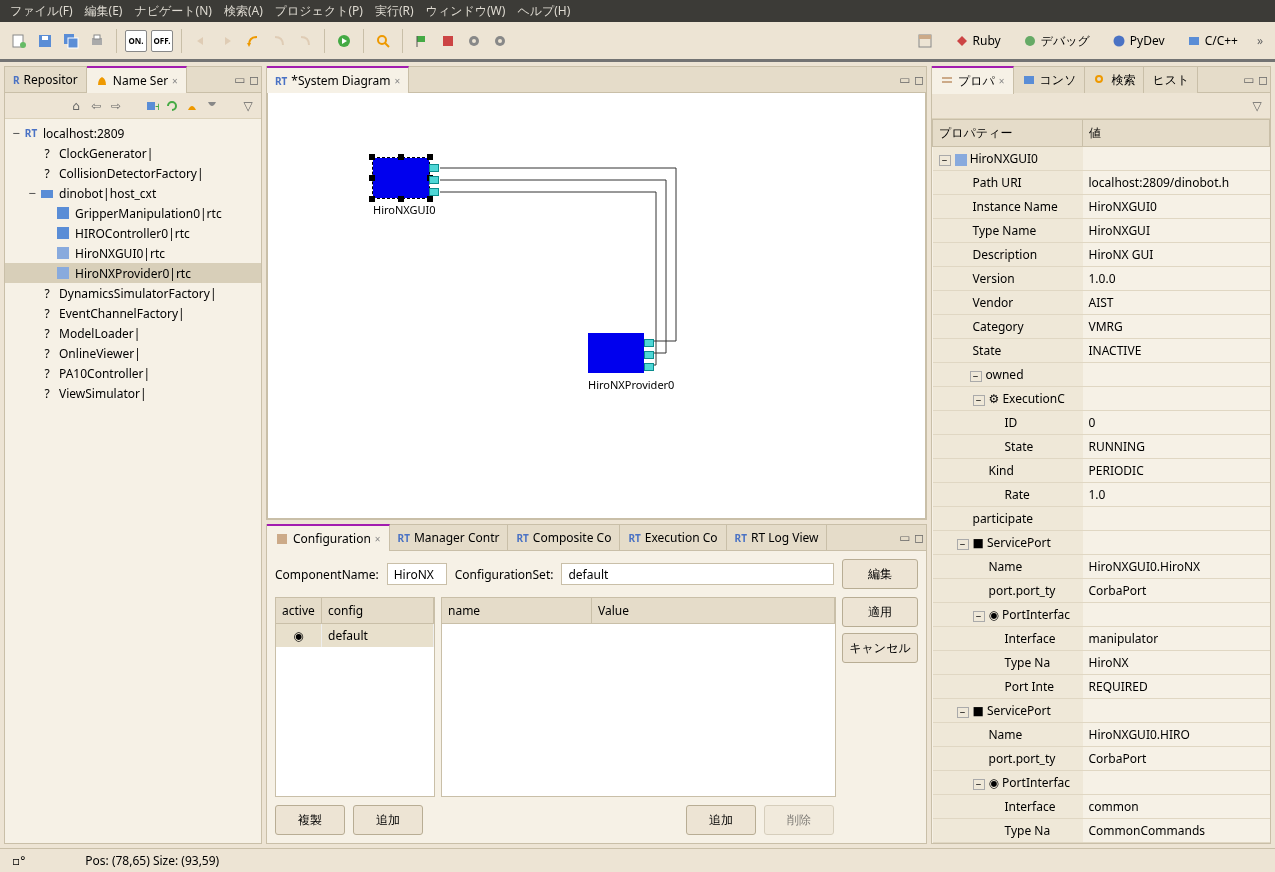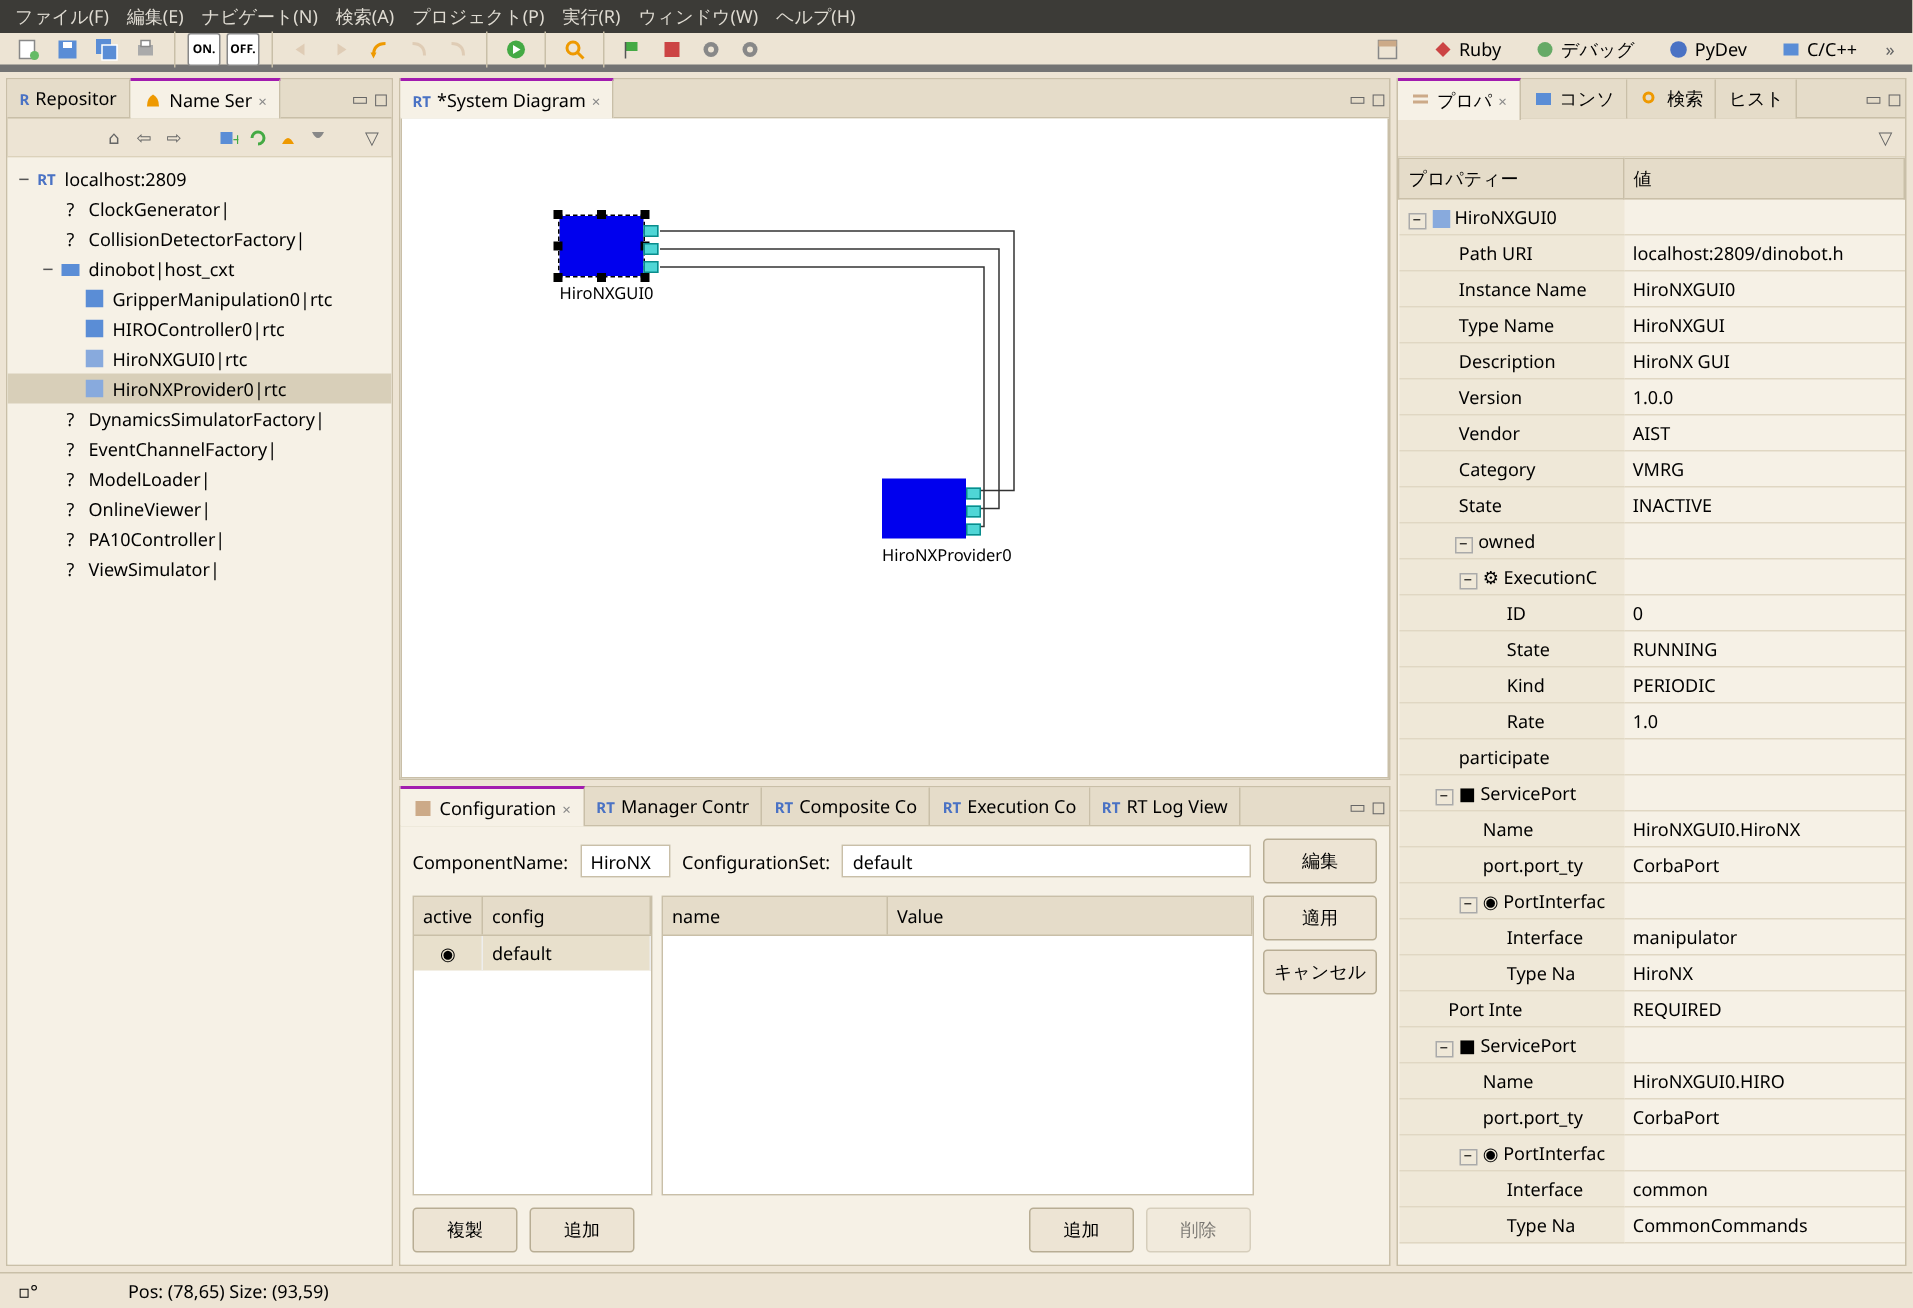--- a/index.html
+++ b/index.html
@@ -1,19 +1,19 @@
 <!DOCTYPE html>
 <html><head>
 <meta charset="utf-8">
 <style>
 * { box-sizing: border-box; margin: 0; padding: 0; font-family: "Noto Sans", "DejaVu Sans", sans-serif; font-size: 12px; }
 body { width: 1275px; height: 872px; background: #ede4d4; display: flex; flex-direction: column; overflow: hidden; }
 .menubar { background: #3c3b37; color: #dfdbd2; height: 22px; display: flex; align-items: flex-end; padding: 0 6px; gap: 4px; }
 .menubar span { padding: 2px 4px; cursor: default; }
-.toolbar { height: 26px; background: #ede4d4; border-bottom: 5px solid #737373; display: flex; align-items: center; padding: 0 8px; gap: 4px; }
+.toolbar { height: 40px; background: #ede4d4; border-bottom: 3px solid #737373; display: flex; align-items: center; padding: 0 8px; gap: 4px; }
 .toolbar .sep { width: 1px; height: 24px; background: #c9bfa8; margin: 0 4px; }
 .toolbar .btn { width: 22px; height: 22px; display: flex; align-items: center; justify-content: center; cursor: pointer; border-radius: 2px; }
 .perspectives { margin-left: auto; display: flex; gap: 8px; align-items: center; }
 .perspectives .pill { display: flex; align-items: center; gap: 4px; padding: 2px 6px; border: 1px solid transparent; border-radius: 3px; cursor: pointer; }
 .main { flex: 1; display: flex; padding: 4px; gap: 4px; min-height: 0; }
 .panel { background: #ede4d4; border: 1px solid #c9bfa8; display: flex; flex-direction: column; min-height: 0; }
 .left { width: 258px; }
 .center { flex: 1; display: flex; flex-direction: column; gap: 4px; min-height: 0; }
 .right { width: 340px; }
 .tabbar { display: flex; align-items: center; background: #e5dcc9; border-bottom: 1px solid #c9bfa8; height: 26px; }
@@ -536,21 +536,21 @@
             </tr>
         <tr>
               <td class="key" style="padding-left:72px">ID</td>
               <td>0</td>
             </tr>
         <tr>
               <td class="key" style="padding-left:72px">State</td>
               <td>RUNNING</td>
             </tr>
         <tr>
-              <td class="key" style="padding-left:72px">Kind</td>
+              <td class="key" style="padding-left:56px">Kind</td>
               <td>PERIODIC</td>
             </tr>
         <tr>
               <td class="key" style="padding-left:72px">Rate</td>
               <td>1.0</td>
             </tr>
         <tr>
               <td class="key" style="padding-left:40px">participate</td>
               <td></td>
             </tr>
@@ -572,21 +572,21 @@
             </tr>
         <tr>
               <td class="key" style="padding-left:72px">Interface</td>
               <td>manipulator</td>
             </tr>
         <tr>
               <td class="key" style="padding-left:72px">Type Na</td>
               <td>HiroNX</td>
             </tr>
         <tr>
-              <td class="key" style="padding-left:33px">Port Inte</td>
+              <td class="key" style="padding-left:72px">Port Inte</td>
               <td>REQUIRED</td>
             </tr>
         <tr>
               <td class="key" style="padding-left:24px"><span class="expander">−</span>■ <span>ServicePort</span></td>
               <td></td>
             </tr>
         <tr>
               <td class="key" style="padding-left:56px">Name</td>
               <td>HiroNXGUI0.HIRO</td>
             </tr>

